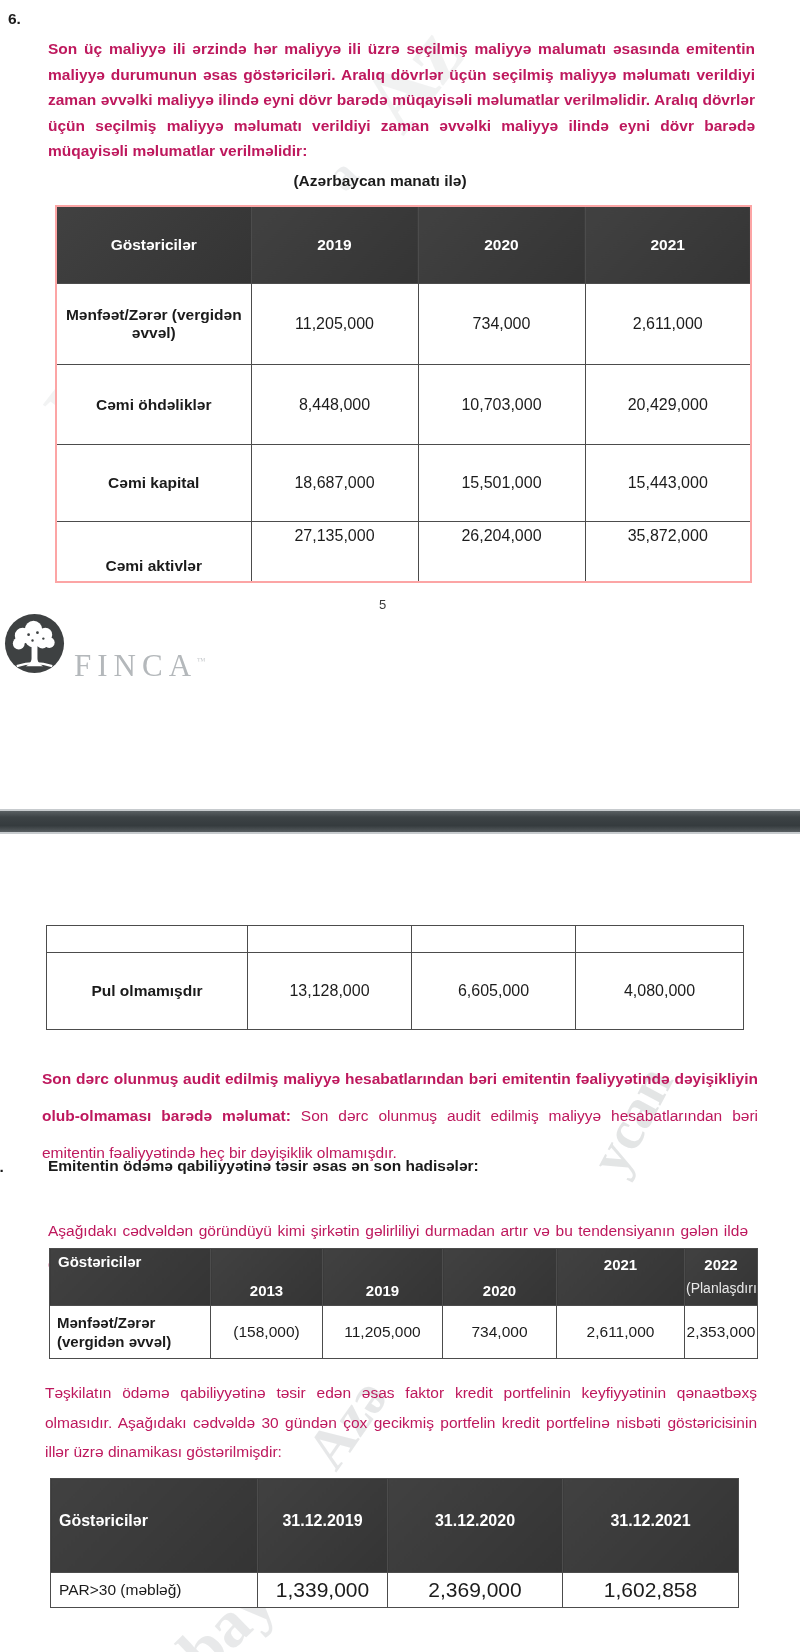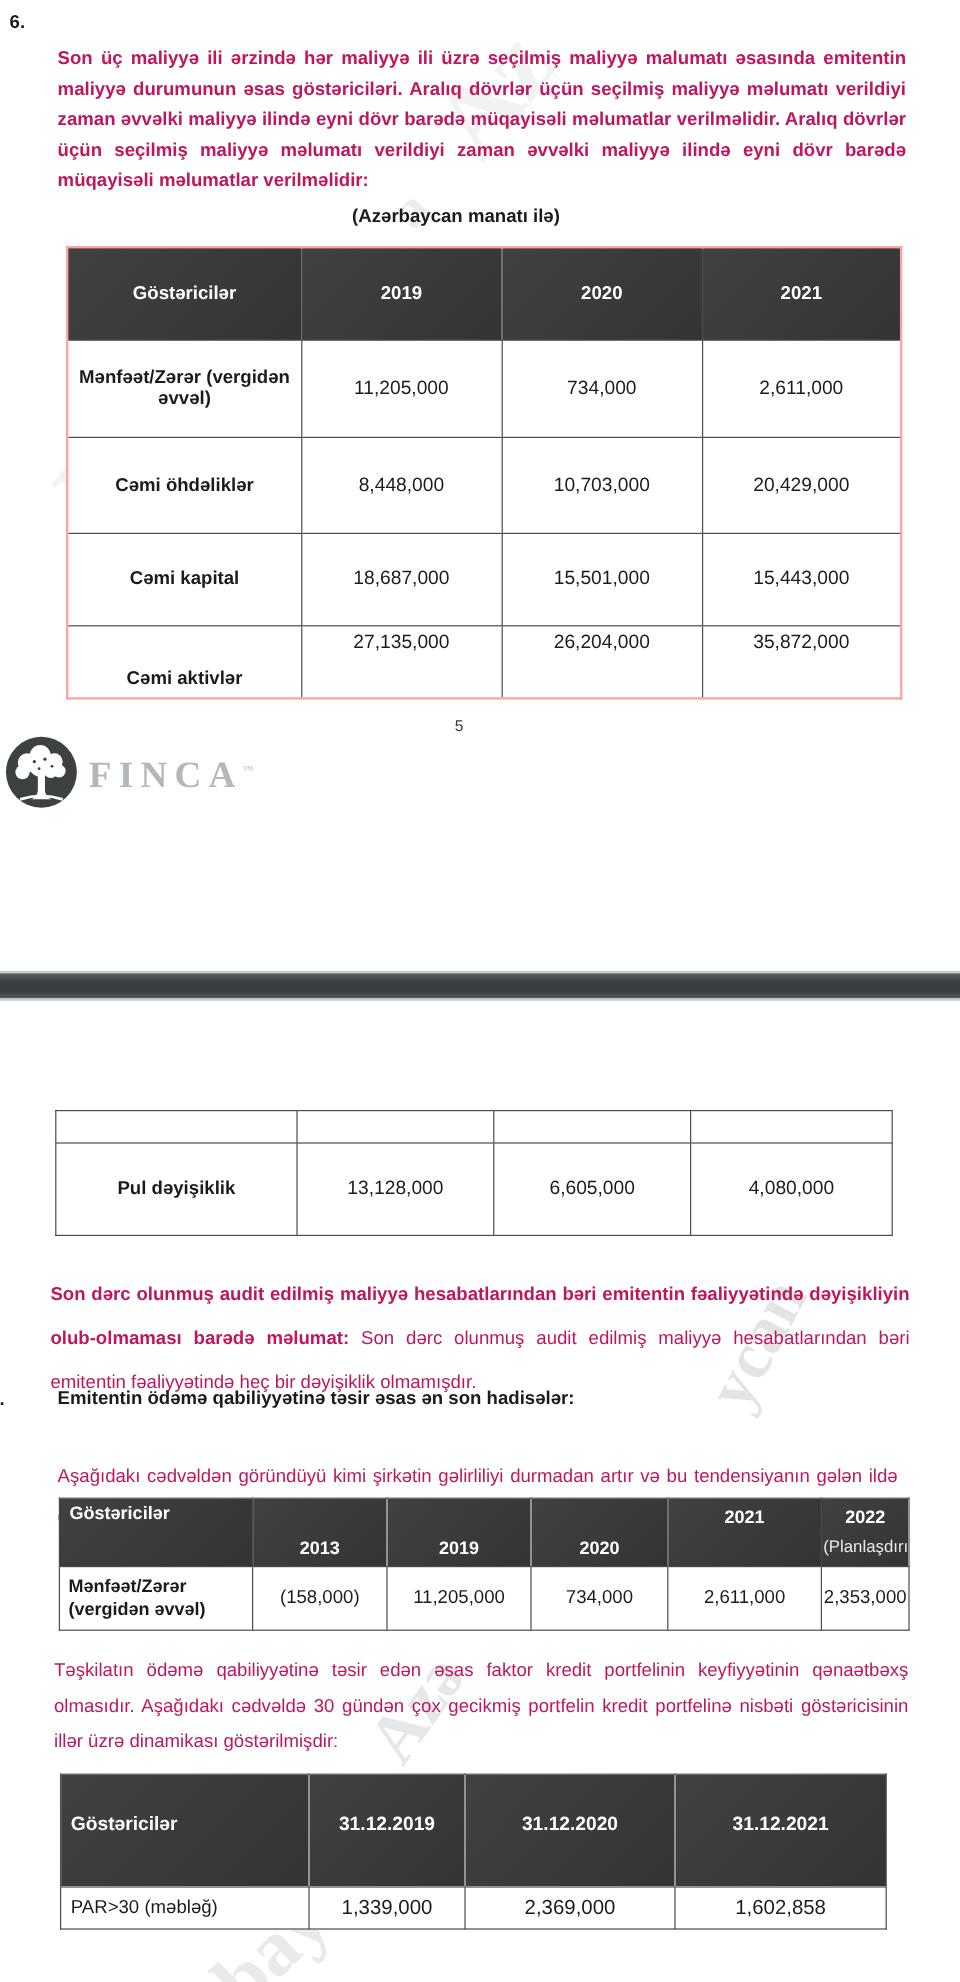--- a/index.html
+++ b/index.html
@@ -45,28 +45,28 @@
   #t3 th.low{vertical-align:bottom;padding-bottom:6px;}
   #t3 th.hi{vertical-align:top;padding-top:7px;}
   #t3 td{height:50px;}
   #t3 td.lab{text-align:left;padding-left:7px;font-size:15px;line-height:19px;}
   #t3 td.val{font-size:15.5px;}
   .hdnote{font-weight:400;font-size:14px;color:#e8e8e8;display:block;line-height:10px;margin-top:10px;}
   
   #t4{left:50px;top:1478px;width:688px;border-width:1px;}
   #t4 th{height:82px;vertical-align:middle;padding-bottom:10px;font-size:16px;}
   #t4 th.left{text-align:left;padding-left:8px;}
-  #t4 td{font-size:17px;}
+  #t4 td{font-size:21px;}
   #t4 td.lab{font-weight:400;text-align:left;padding-left:8px;font-size:15.5px;}
   #t4 tr.p1 td{height:32px;}
   #t4 tr.p2 td{height:30px;}
   
   #logo-circle{left:3px;top:612px;width:63px;height:63px;}
-  #logo-text{left:74px;top:628px;font-family:"Liberation Serif","DejaVu Serif",serif;
-    font-size:31px;color:#b4b8bb;letter-spacing:6px;font-weight:700;}
+  #logo-text{left:74px;top:648px;font-family:"Liberation Serif","DejaVu Serif",serif;
+    font-size:31px;color:#b4b8bb;letter-spacing:6px;font-weight:400;}
   #logo-tm{font-size:9px;vertical-align:12px;color:#c9cccf;letter-spacing:0;}
   
   #divider{left:0;top:809px;width:800px;height:25px;
     border-top:2px solid #c7cbce;border-bottom:2px solid #c7cbce;box-sizing:border-box;
     background:linear-gradient(180deg,#5a6063 0%,#3c4245 30%,#353b3e 70%,#575d60 100%);}
   
   #item7-num{left:-9px;top:1158px;}
   #item7-head{left:48px;top:1157px;width:600px;font-weight:700;font-size:15.5px;}
   #change-para{left:42px;top:1032px;width:716px;line-height:37px;}
   #trend-para{left:48px;top:1186px;width:700px;line-height:33px;}
@@ -169,21 +169,21 @@
       <col style="width:168px">
     </colgroup>
   <tbody>
     <tr class="empty">
       <td></td>
       <td></td>
       <td></td>
       <td></td>
     </tr>
     <tr class="data">
-      <td class="lab">Pul dəyişiklik</td>
+      <td class="lab">Pul olmamışdır</td>
       <td class="val">13,128,000</td>
       <td class="val">6,605,000</td>
       <td class="val">4,080,000</td>
     </tr>
   </tbody>
 </table>
 
 <p class="abs para" id="change-para"><span class="bold">Son dərc olunmuş audit edilmiş maliyyə hesabatlarından bəri emitentin fəaliyyətində dəyişikliyin olub-olmaması barədə məlumat:</span><span> Son dərc olunmuş audit edilmiş maliyyə hesabatlarından bəri emitentin fəaliyyətində heç bir dəyişiklik olmamışdır.</span></p>
 
 <div class="abs itemnum" id="item7-num">7.</div>

